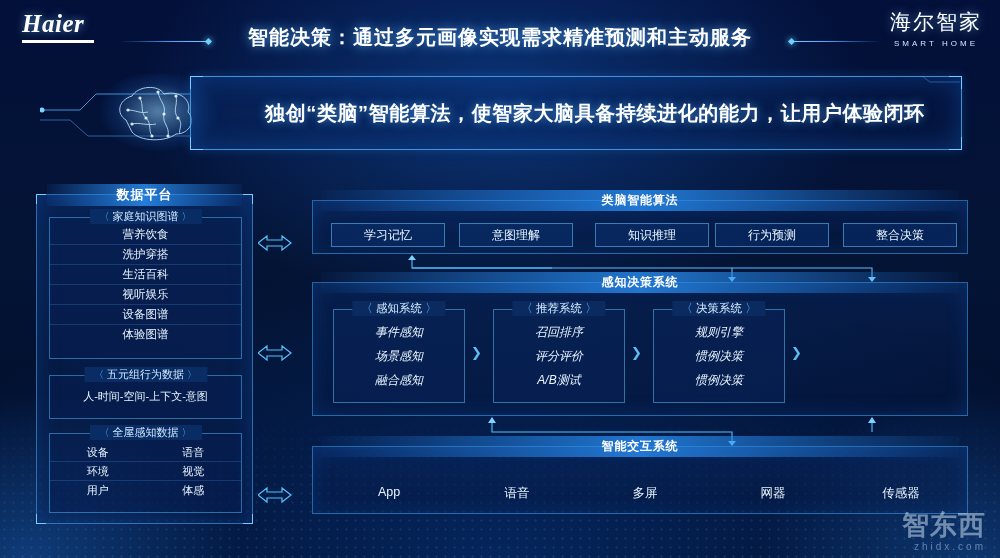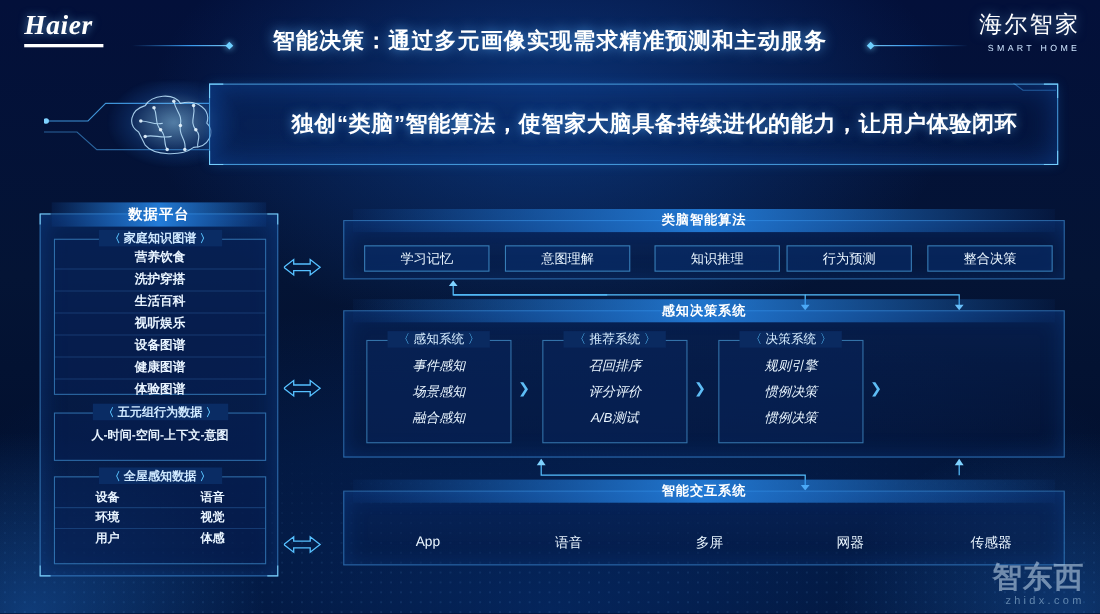--- a/index.html
+++ b/index.html
@@ -36,21 +36,21 @@
   
   .logo-haier{
     position:absolute;left:22px;top:10px;font-size:25px;font-weight:bold;
     color:#ffffff;letter-spacing:.5px;font-family:"Liberation Serif",serif;font-style:italic;
     text-shadow:0 0 8px rgba(120,200,255,.6);
   }
   .logo-haier .bar{
     display:block;width:72px;height:3px;margin-top:2px;background:#ffffff;
   }
   .brand-right{
-    position:absolute;right:18px;top:8px;text-align:right;margin-left:35px;
+    position:absolute;right:18px;top:8px;text-align:center;margin-left:35px;
   }
   .brand-right .cn{
     font-family:"Liberation Serif",serif;font-size:21px;color:#ffffff;letter-spacing:2px;
     text-shadow:0 0 10px rgba(130,200,255,.55);
   }
   .brand-right .en{
     font-size:8px;letter-spacing:3px;color:#cfe6ff;margin-top:3px;
   }
   .title-bar{
     position:absolute;left:120px;top:24px;width:760px;height:34px;
@@ -119,21 +119,20 @@
   #left-panel{left:0;top:8px;width:215px;height:328px;}
   .lp-title{
     position:absolute;left:10px;top:-11px;width:195px;height:22px;
     background:linear-gradient(90deg,rgba(20,90,190,.1),rgba(40,140,240,.85),rgba(20,90,190,.1));
     text-align:center;font-size:13px;font-weight:bold;line-height:22px;color:#fff;
     letter-spacing:1px;
   }
   .sub-block{
     position:absolute;left:12px;width:191px;border:1px solid rgba(86,186,255,.5);
     background:rgba(7,32,84,.45);
-    font-weight:bold;
   }
   .sub-head{
     position:absolute;left:50%;transform:translateX(-50%);top:-9px;
     background:#0a2c64;padding:0 10px;font-size:11px;color:#cfe9ff;white-space:nowrap;
   }
   .sub-head .ang{color:#59c3ff;font-size:10px;}
   .lp-item{
     height:19px;line-height:19px;text-align:center;font-size:11.5px;color:#e8f4ff;
     border-bottom:1px solid rgba(80,170,250,.22);
   }
@@ -273,21 +272,20 @@
           <span class="ang">〈</span>
           <span>家庭知识图谱</span>
           <span class="ang">〉</span>
         </div>
         <div style="padding-top:7px;">
           <div class="lp-item">营养饮食</div>
           <div class="lp-item">洗护穿搭</div>
           <div class="lp-item">生活百科</div>
           <div class="lp-item">视听娱乐</div>
           <div class="lp-item">设备图谱</div>
-          <div class="lp-item">健康图谱</div>
           <div class="lp-item">体验图谱</div>
         </div>
       </div>
 
       <div class="sub-block" style="top:180px;height:42px;">
         <div class="sub-head">
           <span class="ang">〈</span>
           <span>五元组行为数据</span>
           <span class="ang">〉</span>
         </div>

